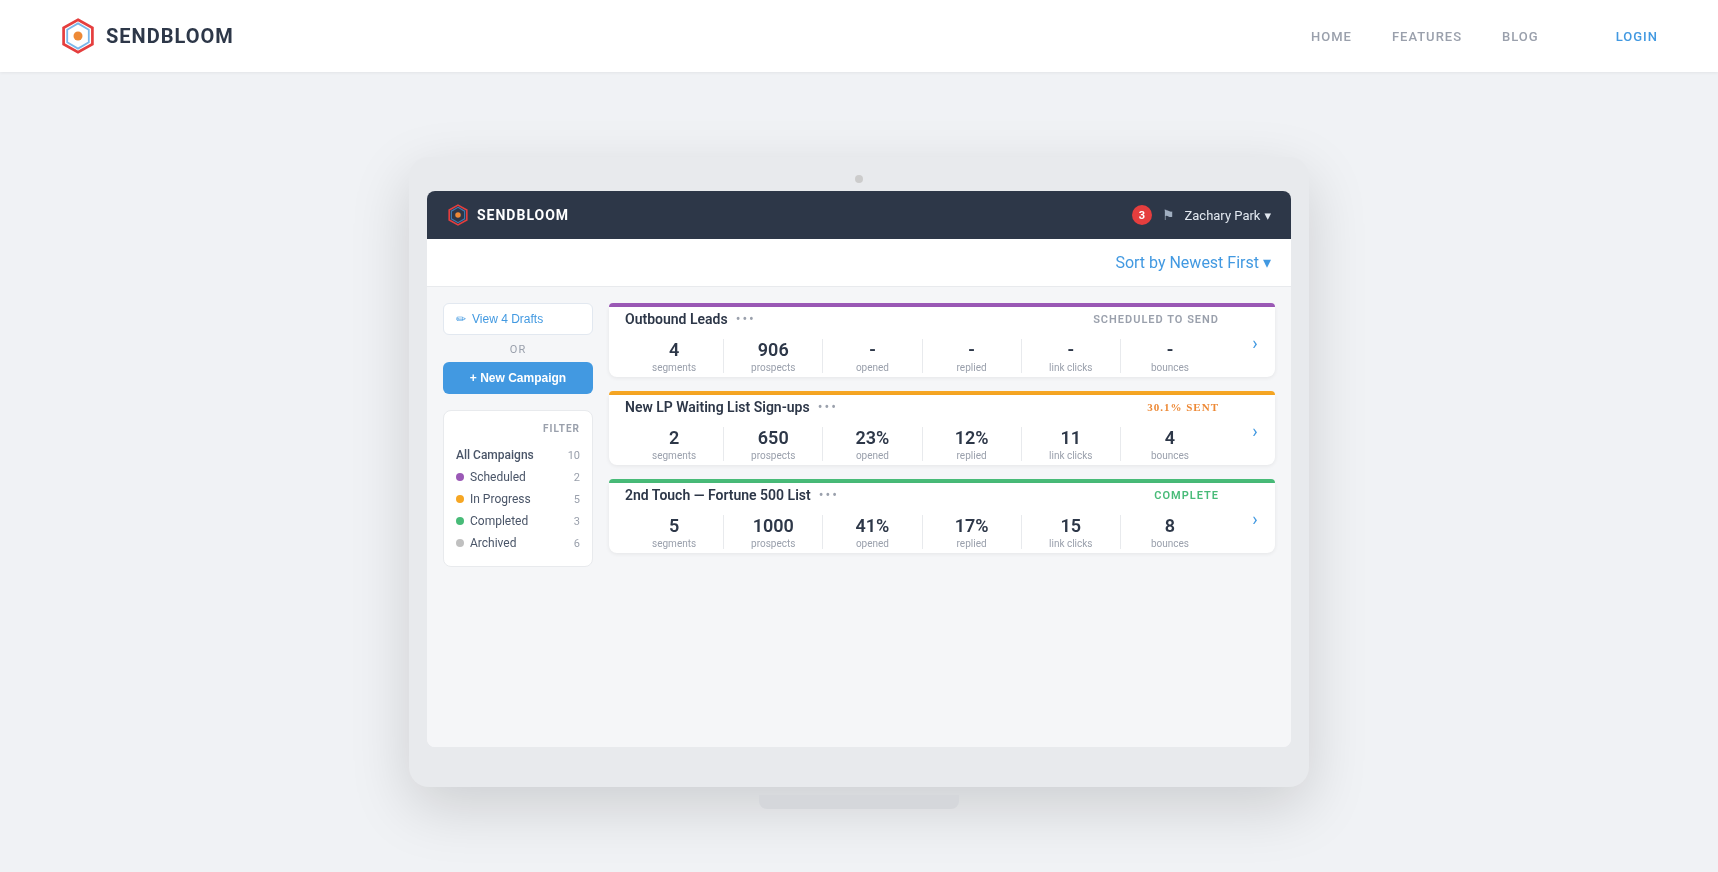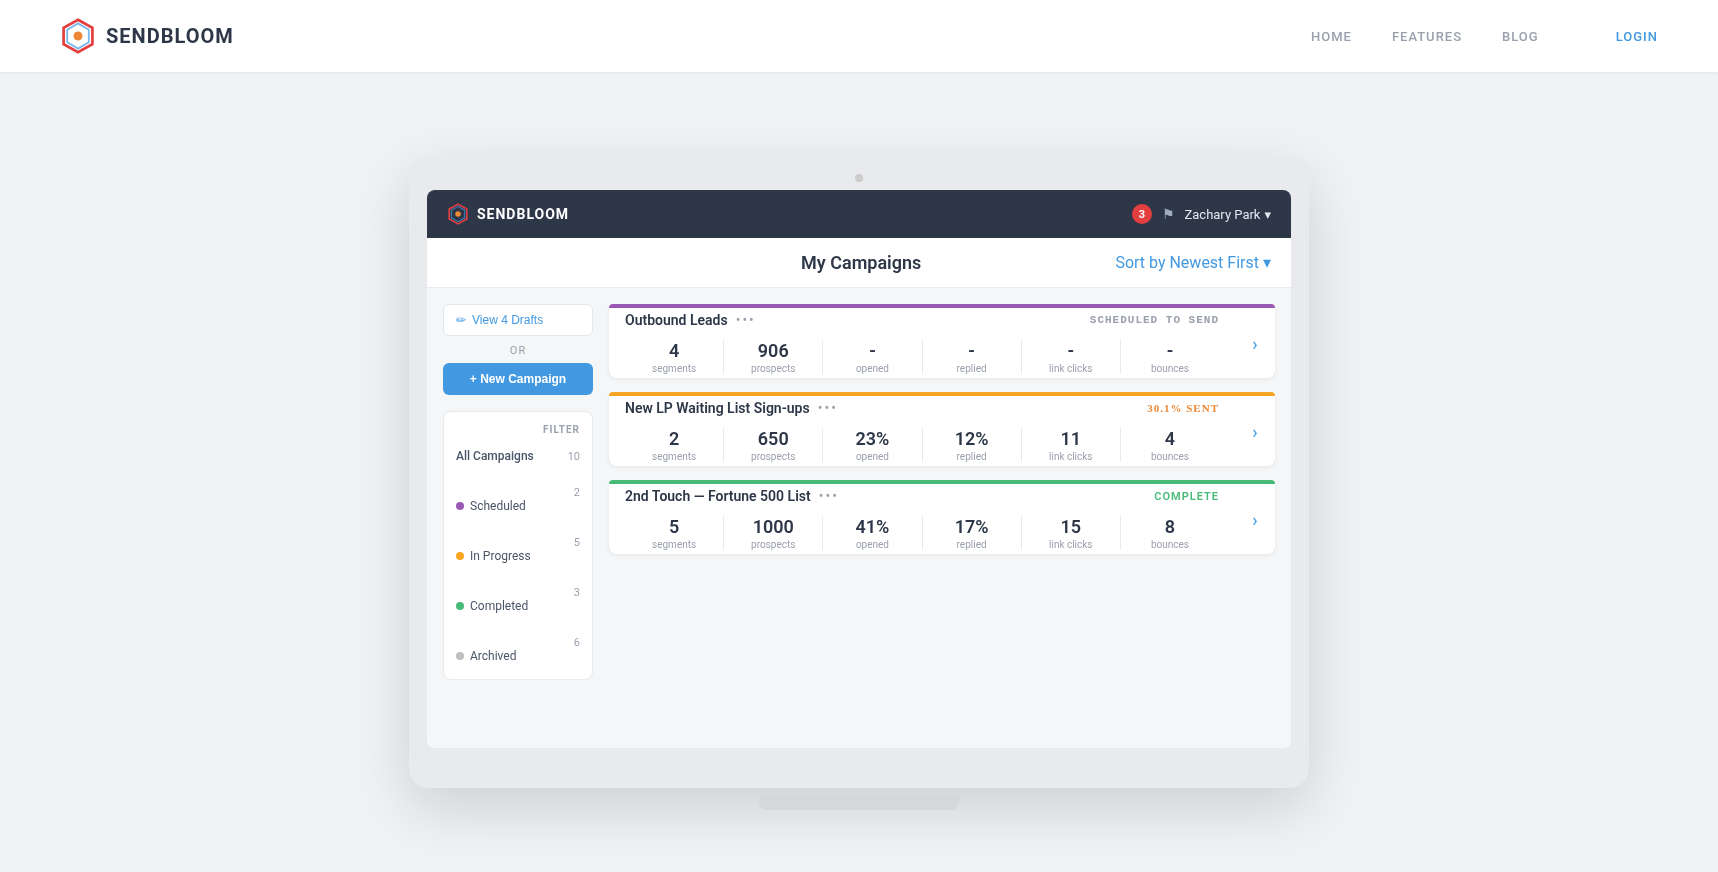--- a/index.html
+++ b/index.html
@@ -242,21 +242,20 @@
       align-items: center;
       justify-content: space-between;
       padding: 4px 0;
       font-size: 12px;
       cursor: pointer;
     }
     .filter-item-left {
       display: flex;
       align-items: center;
       gap: 6px;
-      margin-top: 28px;
     }
     .filter-dot {
       width: 8px;
       height: 8px;
       border-radius: 50%;
     }
     .filter-label { color: #4a5568; }
     .filter-count { color: #9aa0ac; font-size: 11px; }
     .filter-item-all .filter-label { color: #4a5568; font-weight: 500; }
 
@@ -299,21 +298,21 @@
       color: #9aa0ac;
       font-size: 14px;
       cursor: pointer;
       letter-spacing: 2px;
     }
     .campaign-status {
       font-size: 11px;
       font-weight: 600;
       letter-spacing: 1px;
     }
-    .status-scheduled { color: #9aa0ac; font-family: Liberation Mono, monospace; }
+    .status-scheduled { color: #9aa0ac; }
     .status-sent { color: #ed8936; font-family: Liberation Serif, serif; }
     .status-complete { color: #48bb78; }
 
     .campaign-stats {
       display: flex;
       gap: 0;
     }
     .stat-item {
       flex: 1;
       text-align: center;
@@ -389,21 +388,20 @@
           <span class="flag-icon">⚑</span>
           <div class="user-menu">
             <span>Zachary Park</span>
             <span>▾</span>
           </div>
         </div>
       </div>
 
       <div class="campaign-header">
         <div style="width:160px"></div>
-        <span class="campaign-title">My Campaigns</span>
         <div class="sort-btn">
           <span>Sort by Newest First</span>
           <span>▾</span>
         </div>
       </div>
 
       <div class="app-body">
 
         <div class="sidebar">
           <button class="view-drafts-btn">

